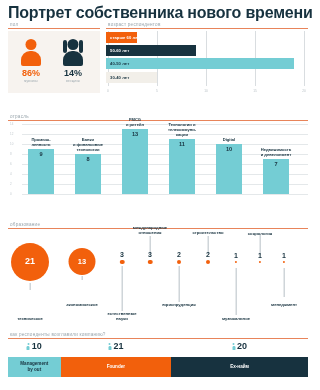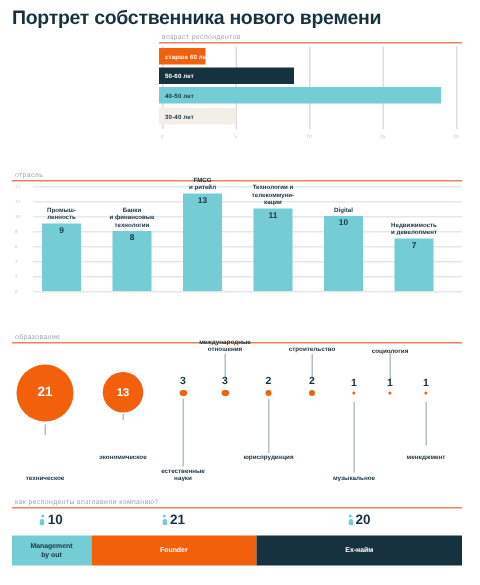--- a/index.html
+++ b/index.html
@@ -9,21 +9,21 @@
     font-family:"Liberation Sans", sans-serif;
     color:#17323f;
     overflow:hidden;
     position:relative;
   }
   .page{width:316px;height:390px;position:relative;background:#fff;}
 
   
   .title{
     position:absolute;left:8px;top:4px;
-    font-size:13px;font-weight:bold;letter-spacing:-0.2px;
+    font-size:16px;font-weight:bold;letter-spacing:-0.2px;
     color:#17323f;white-space:nowrap;
   }
 
   
   .sect{position:absolute;}
   .sect-label{
     font-size:4.6px;color:#9aa6ad;letter-spacing:0.25px;
     padding-left:2px;margin-bottom:1px;white-space:nowrap;
   }
   .sect-rule{height:0.9px;background:#e8845a;width:100%;}
@@ -141,20 +141,47 @@
     white-space:pre-line;
   }
 </style>
 </head>
 <body>
 
 <div class="page">
 
   <div class="title">Портрет собственника нового времени</div>
 
+  <div class="sect" id="gender">
+    <div class="sect-label">пол</div>
+    <div class="sect-rule"></div>
+    <div class="gender-box">
+
+      <div class="person male">
+        <div class="fig">
+          <div class="head" style="background:#f2600c"></div>
+          <div class="body" style="background:#f2600c"></div>
+        </div>
+        <div class="pct">86%</div>
+        <div class="pct-sub">мужчины</div>
+      </div>
+
+      <div class="person female">
+        <div class="fig">
+          <div class="hairL" style="background:#17323f"></div>
+          <div class="hairR" style="background:#17323f"></div>
+          <div class="head" style="background:#17323f"></div>
+          <div class="body" style="background:#17323f"></div>
+        </div>
+        <div class="pct">14%</div>
+        <div class="pct-sub">женщины</div>
+      </div>
+
+    </div>
+  </div>
 
   <div class="sect" id="age">
     <div class="sect-label">возраст респондентов</div>
     <div class="sect-rule"></div>
     <div class="age-plot">
       <div class="age-grid" id="age-grid">
           <i style="left: 2px;"></i>
           <div class="age-tick" style="left: 2px;">0</div>
           <i style="left: 51px;"></i>
           <div class="age-tick" style="left: 51px;">5</div>

